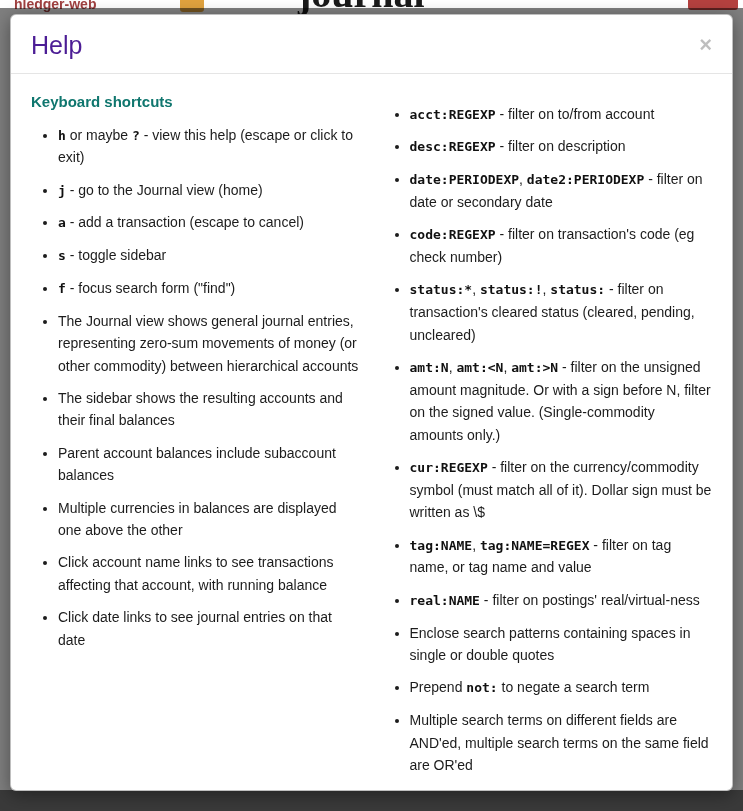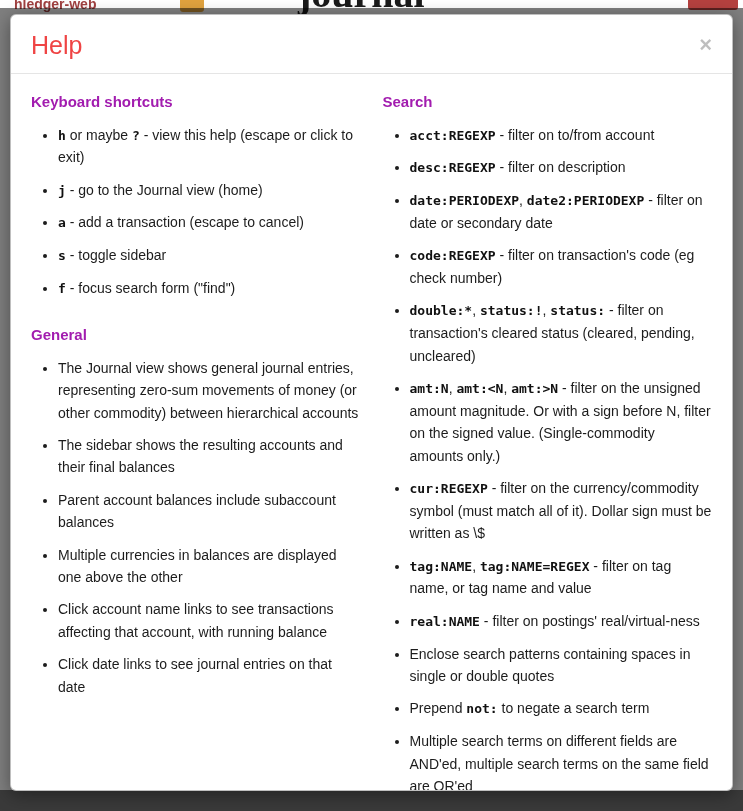--- a/index.html
+++ b/index.html
@@ -55,39 +55,39 @@
     border-radius: 6px;
     box-shadow: 0 4px 18px rgba(0,0,0,0.4);
     z-index: 10;
     overflow: hidden;
   }
   .modal-header {
     padding: 17px 20px 13px 20px;
     border-bottom: 1px solid #e5e5e5;
   }
   .modal-title {
-    font-size: 25px; font-weight: 500; color: #ef4444; line-height: 1.1;
+    font-size: 25px; font-weight: 500; color: #4c1d95; line-height: 1.1;
   }
   .close {
     float: right;
     background: none; border: none; cursor: pointer;
     font-size: 22px; font-weight: bold; line-height: 1;
     color: #000; opacity: 0.25;
     font-family: "Liberation Sans", sans-serif;
     margin-top: 2px;
   }
 
   .modal-body {
     padding: 19px 20px 10px 20px;
     display: flex; gap: 22px;
   }
   .col { flex: 1 1 0; min-width: 0; }
 
   .section-heading {
-    font-size: 15px; font-weight: bold; color: #a21caf;
+    font-size: 15px; font-weight: bold; color: #0f766e;
     margin: 0 0 14px 0;
   }
   .section-heading:not(:first-child) { margin-top: 26px; }
 
   .col ul {
     list-style: disc outside;
     padding-left: 27px;
     margin: 0 0 6px 0;
     font-size: 14px;
     line-height: 1.6;
@@ -124,38 +124,36 @@
   <div class="modal-body">
     <div class="col">
         <div class="section-heading">Keyboard shortcuts</div>
         <ul>
           <li><code>h</code> or maybe <code>?</code> - view this help (escape or click to exit)</li>
           <li><code>j</code> - go to the Journal view (home)</li>
           <li><code>a</code> - add a transaction (escape to cancel)</li>
           <li><code>s</code> - toggle sidebar</li>
           <li><code>f</code> - focus search form ("find")</li>
         </ul>
-        <div class="section-heading">General</div>
         <ul>
           <li>The Journal view shows general journal entries, representing zero-sum movements of money (or other commodity) between hierarchical accounts</li>
           <li>The sidebar shows the resulting accounts and their final balances</li>
           <li>Parent account balances include subaccount balances</li>
           <li>Multiple currencies in balances are displayed one above the other</li>
           <li>Click account name links to see transactions affecting that account, with running balance</li>
           <li>Click date links to see journal entries on that date</li>
         </ul>
       </div>
     <div class="col">
-        <div class="section-heading">Search</div>
         <ul>
           <li><code>acct:REGEXP</code> - filter on to/from account</li>
           <li><code>desc:REGEXP</code> - filter on description</li>
           <li><code>date:PERIODEXP</code>, <code>date2:PERIODEXP</code> - filter on date or secondary date</li>
           <li><code>code:REGEXP</code> - filter on transaction's code (eg check number)</li>
-          <li><code>double:*</code>, <code>status:!</code>, <code>status:</code> - filter on transaction's cleared status (cleared, pending, uncleared)</li>
+          <li><code>status:*</code>, <code>status:!</code>, <code>status:</code> - filter on transaction's cleared status (cleared, pending, uncleared)</li>
           <li><code>amt:N</code>, <code>amt:&lt;N</code>, <code>amt:&gt;N</code> - filter on the unsigned amount magnitude. Or with a sign before N, filter on the signed value. (Single-commodity amounts only.)</li>
           <li><code>cur:REGEXP</code> - filter on the currency/commodity symbol (must match all of it). Dollar sign must be written as \$</li>
           <li><code>tag:NAME</code>, <code>tag:NAME=REGEX</code> - filter on tag name, or tag name and value</li>
           <li><code>real:NAME</code> - filter on postings' real/virtual-ness</li>
           <li>Enclose search patterns containing spaces in single or double quotes</li>
           <li>Prepend <code>not:</code> to negate a search term</li>
           <li>Multiple search terms on different fields are AND'ed, multiple search terms on the same field are OR'ed</li>
           <li>These cleared terms also work with command-line hledger</li>
         </ul>
       </div>

